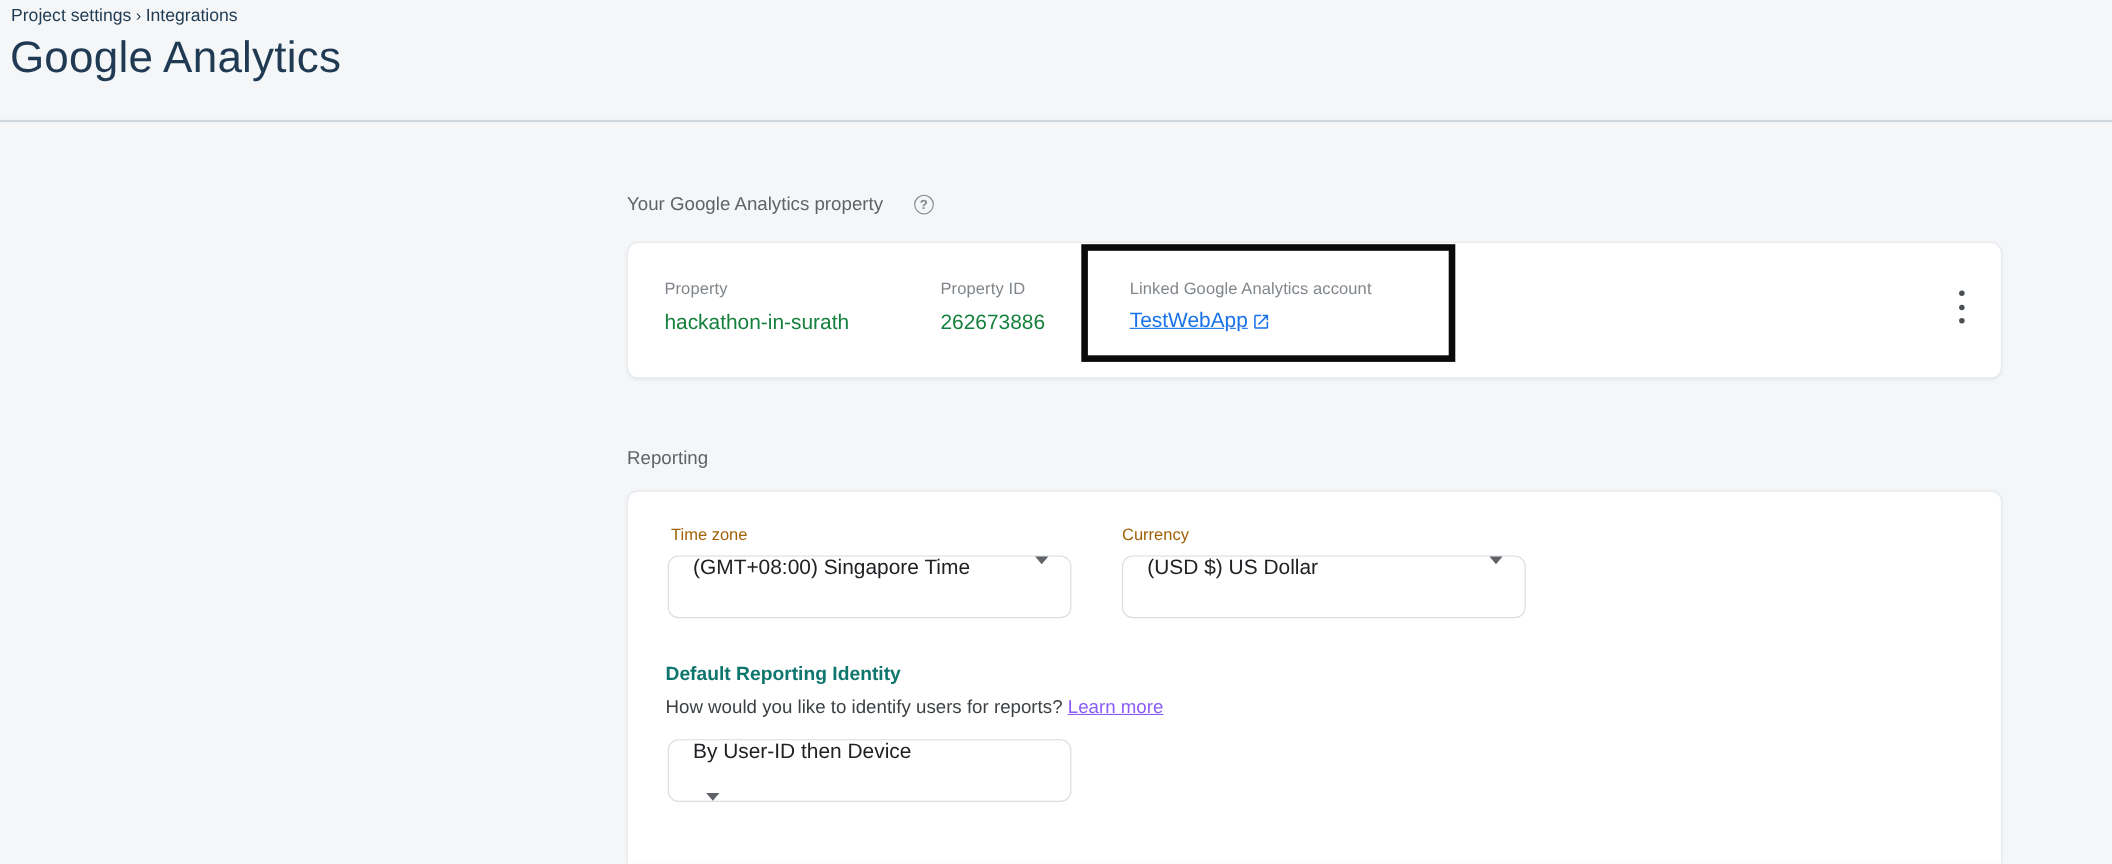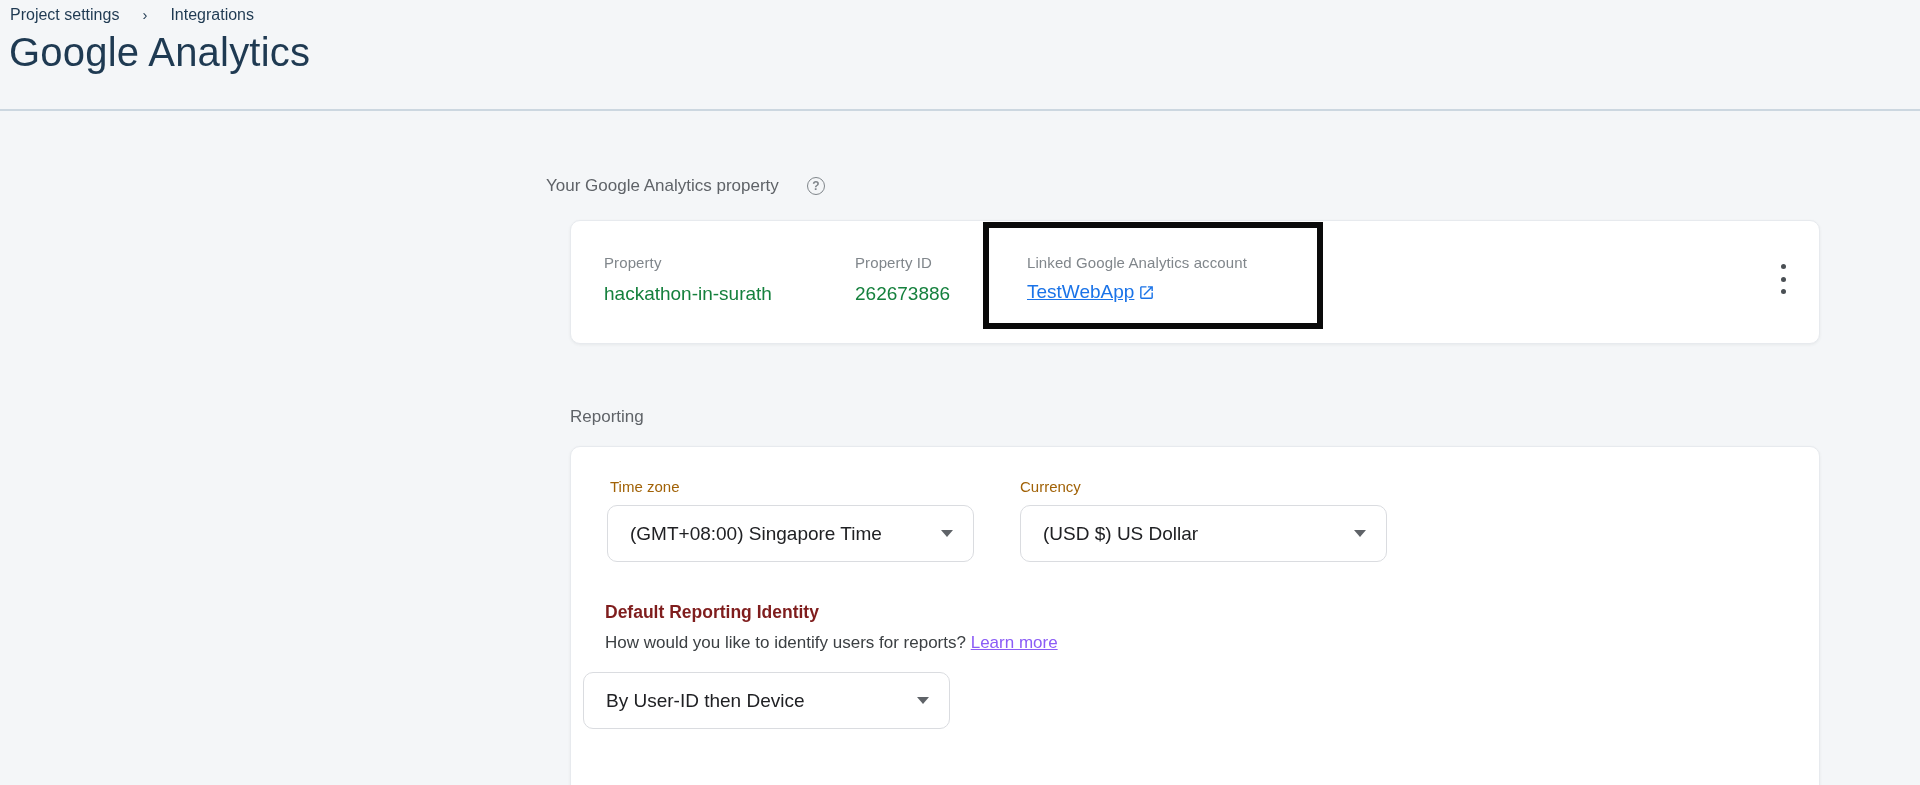--- a/index.html
+++ b/index.html
@@ -8,21 +8,21 @@
     font-family: "Liberation Sans", "DejaVu Sans", sans-serif;
     background: #f4f6f8;
     position: relative;
   }
   .abs { position: absolute; }
 
   
   .breadcrumb {
     left: 10px; top: 6px;
     font-size: 16px; font-weight: 500; color: #1f3a52;
-    display: flex; align-items: center; gap: 23px;
+    display: flex; align-items: center; gap: 4px;
   }
   .breadcrumb .crumb { cursor: pointer; }
   .breadcrumb .sep {
     font-size: 15px; color: #1f3a52; transform: translateY(-1px);
   }
   .page-title {
     left: 9px; top: 30px;
     font-size: 40px; font-weight: 500; color: #1f3a52;
     letter-spacing: 0.2px;
   }
@@ -85,51 +85,51 @@
     z-index: 5;
   }
 
   
   .form-label { font-size: 15px; color: #a16207; }
   .select {
     background: #ffffff;
     border: 1px solid #dadce0;
     border-radius: 10px;
     height: 57px; width: 367px;
-    display: flex; align-items: center;
+    display: flex; 
     padding: 0 20px 0 22px;
     font-size: 19px; color: #202124;
     cursor: pointer;
     justify-content: space-between;
   }
   .caret {
     width: 0; height: 0;
     border-left: 6px solid transparent;
     border-right: 6px solid transparent;
     border-top: 7px solid #5f6368;
     margin-left: 12px;
   }
-  .identity-heading { font-size: 17.5px; font-weight: 700; color: #7f1d1d; }
+  .identity-heading { font-size: 17.5px; font-weight: 700; color: #0f766e; }
   .identity-desc { font-size: 17px; color: #3c4043; }
   .identity-desc .link-inline {
     color: #8b5cf6; text-decoration: underline; cursor: pointer; font-size: 17px;
   }
 </style>
 </head>
 <body>
 
 <div class="abs breadcrumb">
   <span class="crumb">Project settings</span>
   <span class="sep">›</span>
   <span class="crumb">Integrations</span>
 </div>
 <div class="abs page-title">Google Analytics</div>
 <div class="abs divider"></div>
 
-<div class="abs section-header" style="left:546px; top:176px;gap:28px;">
+<div class="abs section-header" style="left:570px; top:176px;gap:28px;">
   <span>Your Google Analytics property</span>
   <span class="help-icon">?</span>
 </div>
 
 <div class="abs card card-property"></div>
 
 <div class="abs field-label" style="left:604px; top:254px;">Property</div>
 <div class="abs field-value" style="left:604px; top:283px;">hackathon-in-surath</div>
 
 <div class="abs field-label" style="left:855px; top:254px;">Property ID</div>
@@ -170,16 +170,16 @@
   <span>(USD $) US Dollar</span>
   <span class="caret"></span>
 </div>
 
 <div class="abs identity-heading" style="left:605px; top:602px;">Default Reporting Identity</div>
 <div class="abs identity-desc" style="left:605px; top:633px;">
   <span>How would you like to identify users for reports?</span>
   <span class="link-inline">Learn more</span>
 </div>
 
-<div class="abs select" style="left:583px; top:672px;">
+<div class="abs select" style="left:607px; top:672px;flex-direction:column;">
   <span>By User-ID then Device</span>
   <span class="caret"></span>
 </div>
 
 </body></html>

